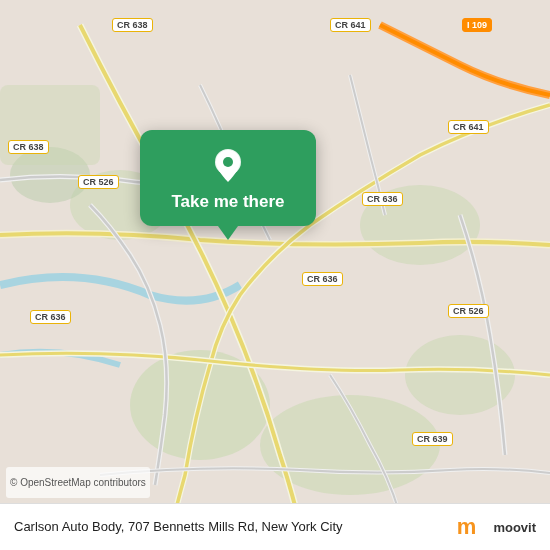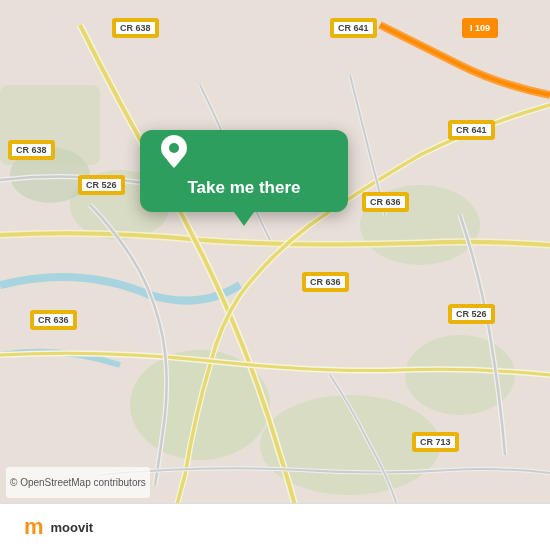--- a/index.html
+++ b/index.html
@@ -33,26 +33,27 @@
       top: 0; left: 0;
       width: 100%;
       height: 100%;
     }
 
     
     #tooltip {
       position: absolute;
       top: 130px;
       left: 140px;
-      width: 208px;
+      width: 176px;
       background: #2e9e5e;
       border-radius: 12px;
       display: flex;
       flex-direction: column;
-      padding: 4px 16px 14px;
+      align-items: center;
+      padding: 18px 16px 14px;
       box-shadow: 0 4px 16px rgba(0,0,0,0.3);
       cursor: pointer;
       z-index: 10;
     }
 
     #tooltip::after {
       content: '';
       position: absolute;
       bottom: -14px;
       left: 50%;
@@ -128,21 +129,21 @@
       background: rgba(255,255,255,0.7);
       padding: 10px 4px;
       border-radius: 3px;
       z-index: 15;
     }
 
     
     .road-badge {
       position: absolute;
       background: #fff;
-      border: 4px solid #eab308;
+      border: 1px solid #eab308;
       border-radius: 3px;
       font-size: 9px;
       font-weight: bold;
       color: #444;
       padding: 1px 4px;
       z-index: 8;
     }
   </style>
 </head>
 <body>
@@ -215,37 +216,38 @@
   <div class="road-badge" style="top:18px; left:112px;">CR 638</div>
   <div class="road-badge" style="top:18px; left:330px;">CR 641</div>
   <div class="road-badge" style="top:18px; left:462px; background:#ff8c00; color:#fff; border-color:#ff8c00;">I 109</div>
   <div class="road-badge" style="top:140px; left:8px;">CR 638</div>
   <div class="road-badge" style="top:175px; left:78px;">CR 526</div>
   <div class="road-badge" style="top:120px; left:448px;">CR 641</div>
   <div class="road-badge" style="top:192px; left:362px;">CR 636</div>
   <div class="road-badge" style="top:310px; left:30px;">CR 636</div>
   <div class="road-badge" style="top:272px; left:302px;">CR 636</div>
   <div class="road-badge" style="top:304px; left:448px;">CR 526</div>
-  <div class="road-badge" style="top:432px; left:412px;">CR 713</div>
+  <div class="road-badge" style="top:432px; left:412px;">CR 639</div>
 
   <div id="tooltip">
 
     <svg class="pin-icon" viewBox="0 0 36 36">
       <circle cx="18" cy="14" r="13" fill="white" opacity="0.9"></circle>
       <path d="M18 2 C11.4 2 6 7.4 6 14 C6 22 18 34 18 34 C18 34 30 22 30 14 C30 7.4 24.6 2 18 2Z" fill="white"></path>
       <circle cx="18" cy="14" r="5" fill="#2e9e5e"></circle>
     </svg>
     <span id="tooltip-label">Take me there</span>
   </div>
 
   <div id="attribution">
     <span>© OpenStreetMap contributors</span>
   </div>
 
   <div id="bottom-bar">
+    <span id="address-text">Carlson Auto Body, 707 Bennetts Mills Rd, New York City</span>
     <div id="moovit-logo">
       <span class="moovit-m">m</span>
-      <div style="display:flex;flex-direction:column;margin-left:8px;">
+      <div style="display:flex;flex-direction:column;margin-left:18px;">
         <span class="moovit-text">moovit</span>
       </div>
     </div>
   </div>
 </div>
 
 </body></html>

